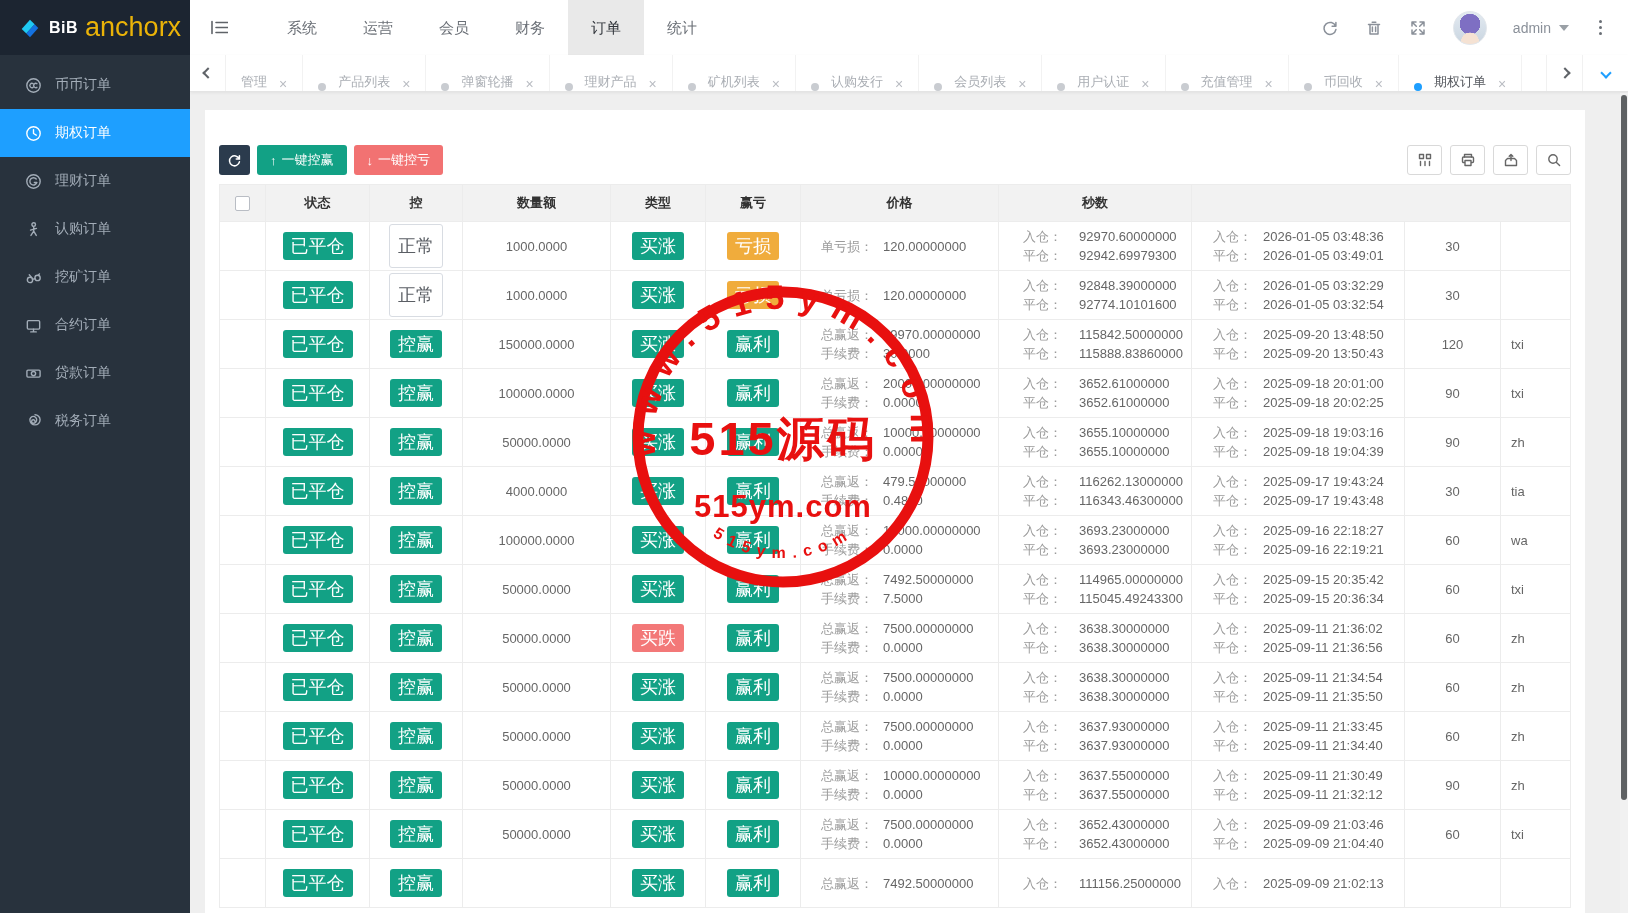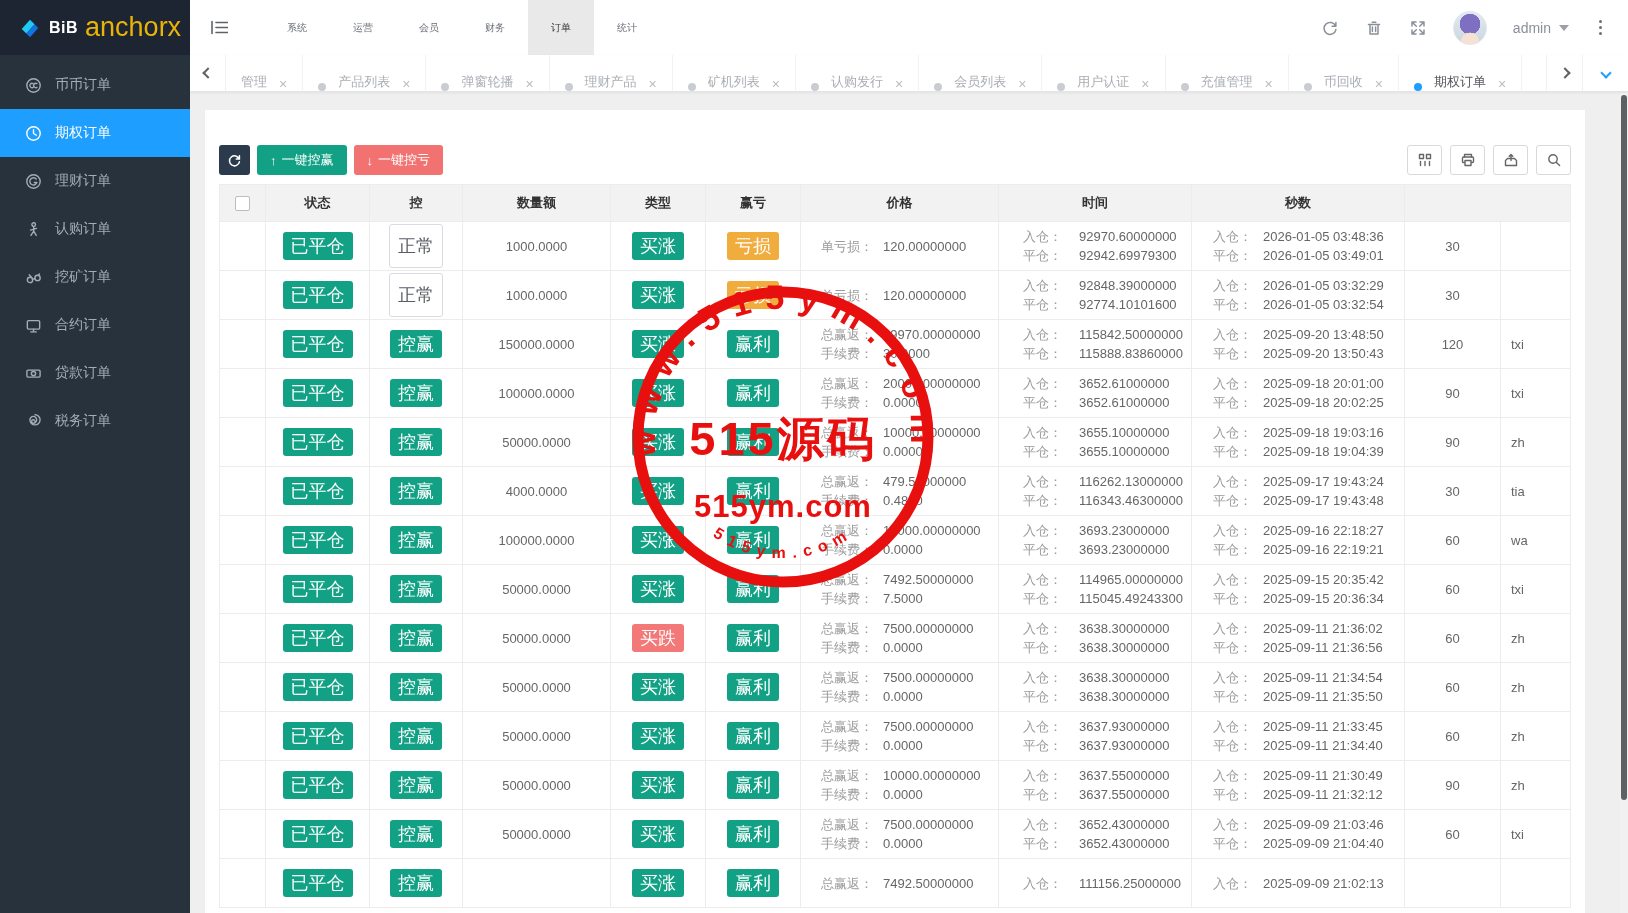--- a/index.html
+++ b/index.html
@@ -15,21 +15,21 @@
   .menu-item { height:48px; display:flex; align-items:center; gap:13px; padding-left:25px; color:#A3ADB8; font-size:14px; cursor:pointer; }
   .menu-item.active { background:#1E9FFF; color:#fff; }
   .mi-icon { width:17px; height:17px; display:inline-flex; }
   .mi-icon svg { width:17px; height:17px; stroke:currentColor; fill:none; stroke-width:1.3; stroke-linecap:round; stroke-linejoin:round; }
 
   
   .header { position:absolute; left:190px; top:0; right:0; height:55px; background:#fff; display:flex; align-items:center; z-index:4; }
   .burger { width:56px; height:55px; display:flex; align-items:center; justify-content:center; cursor:pointer; }
   .burger svg { width:19px; height:19px; stroke:#5f6368; stroke-width:1.6; stroke-linecap:round; fill:none; }
   .nav { display:flex; margin-left:18px; height:55px; }
-  .nav-item { padding:0 23px; line-height:55px; font-size:10px; color:#6A6F76; cursor:pointer; }
+  .nav-item { padding:0 23px; line-height:55px; font-size:15px; color:#6A6F76; cursor:pointer; }
   .nav-item.active { background:#E9E9E9; color:#30343A; }
   .header-right { margin-left:auto; display:flex; align-items:center; gap:26px; padding-right:22px; }
   .hicon { width:18px; height:18px; cursor:pointer; display:inline-flex; }
   .hicon svg { width:18px; height:18px; stroke:#8A9099; stroke-width:1.5; fill:none; stroke-linecap:round; stroke-linejoin:round; }
   .avatar { width:34px; height:34px; border-radius:50%; cursor:pointer; border:1px solid #e3e7ec;
     background:
       radial-gradient(circle at 50% 92%, #f5e2d3 0 26%, rgba(0,0,0,0) 27%),
       radial-gradient(circle at 50% 38%, #7E6FC3 0 40%, rgba(0,0,0,0) 41%),
       linear-gradient(180deg,#E3EAF1,#C9D5E0); }
   .admin-wrap { display:flex; align-items:center; gap:8px; cursor:pointer; }
@@ -349,21 +349,20 @@
       <div class="tr thead">
           <div class="td">
             <span class="cb"></span>
           </div>
           <div class="td">状态</div>
           <div class="td">控</div>
           <div class="td">数量额</div>
           <div class="td">类型</div>
           <div class="td">赢亏</div>
           <div class="td">价格</div>
-          <div class="td">时间</div>
           <div class="td">秒数</div>
           <div class="td"></div>
         </div>
       <div>
           <div class="tr">
             <div class="td"></div>
             <div class="td">
               <span class="badge teal">已平仓</span>
             </div>
             <div class="td">

